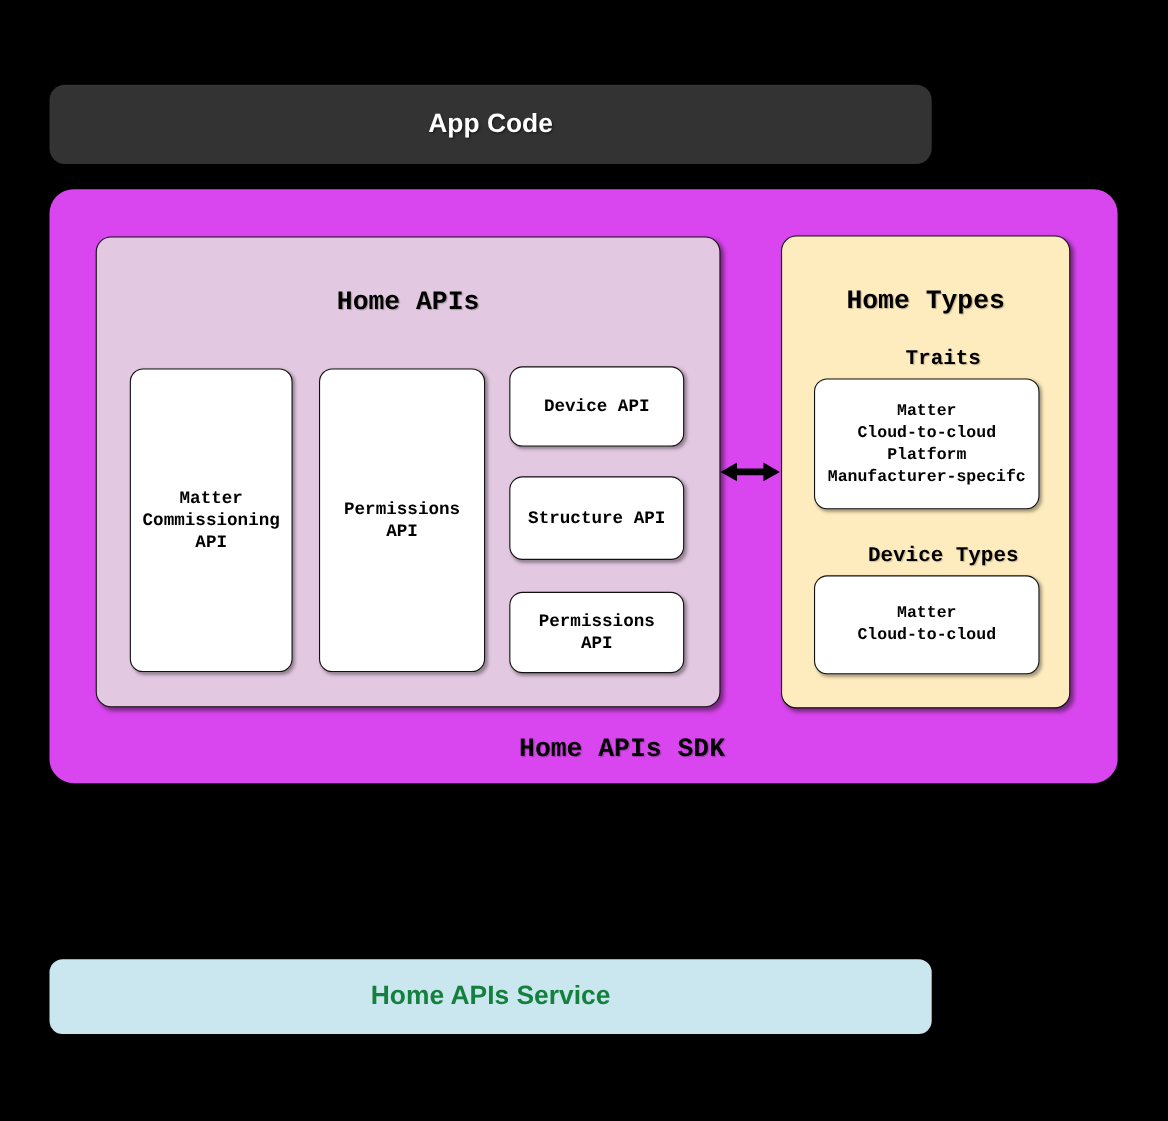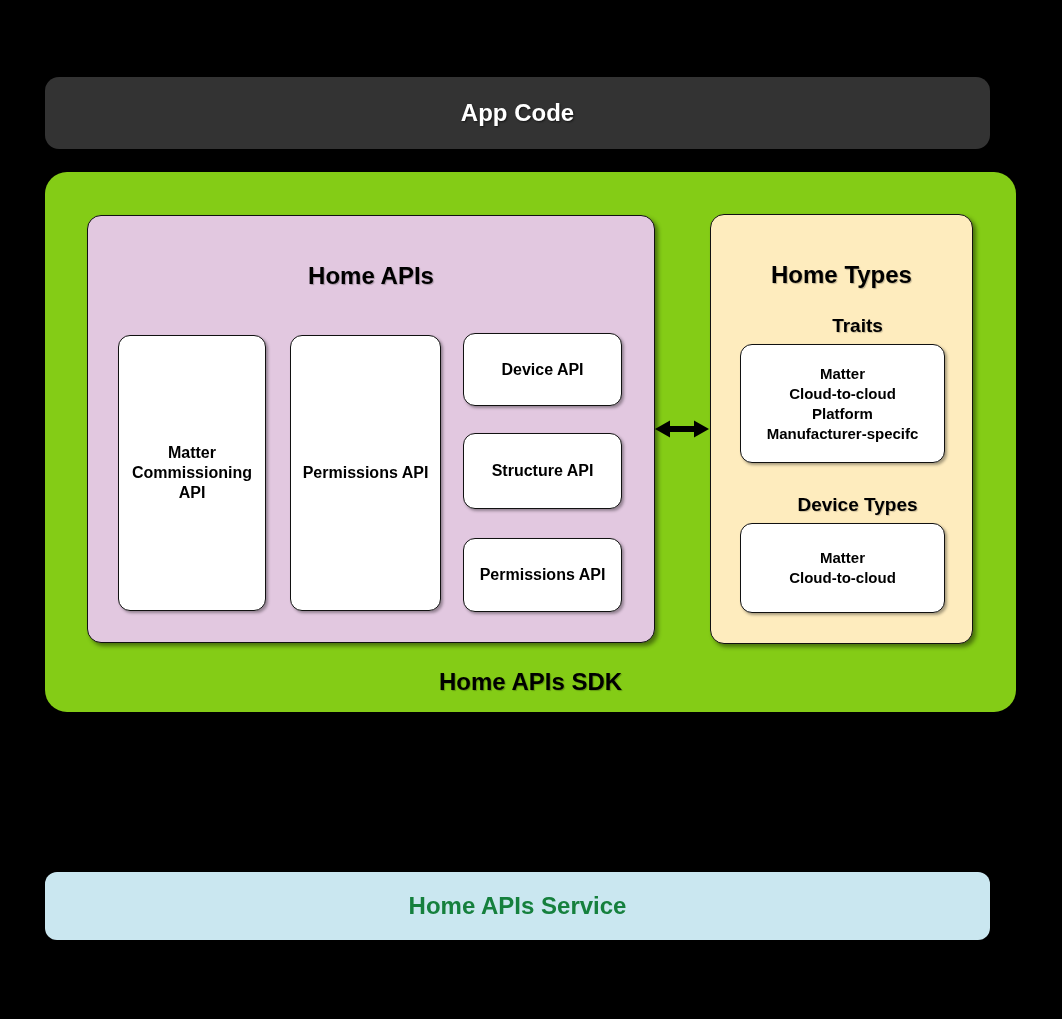--- a/index.html
+++ b/index.html
@@ -11,21 +11,21 @@
   .canvas {
     position: relative;
     width: 1062px;
     height: 1019px;
     background: #000000;
     overflow: hidden;
   }
   .bar {
     position: absolute;
     left: 45px;
-    width: 945px;
+    width: 802px;
     display: flex;
     align-items: center;
     justify-content: center;
     font-weight: bold;
     font-size: 24px;
   }
   .app-code-bar {
     top: 77px;
     height: 72px;
     background: #333333;
@@ -39,33 +39,35 @@
     background: #CAE7F0;
     border-radius: 12px;
     color: #15803d;
   }
   .sdk-box {
     position: absolute;
     left: 45px;
     top: 172px;
     width: 971px;
     height: 540px;
-    background: #84cc16;
+    background: #d946ef;
     border-radius: 22px;
+    font-family: Liberation Mono, monospace;
   }
   .sdk-label {
     position: absolute;
     left: 0;
     top: 496px;
     width: 100%;
     text-align: center;
     font-weight: bold;
     font-size: 24px;
     color: #000000;
     text-shadow: 1px 1px 1px rgba(0,0,0,0.25);
+    padding-left: 35px;
   }
   .home-apis-box {
     position: absolute;
     left: 42px;
     top: 43px;
     width: 568px;
     height: 428px;
     background: #E2C8E0;
     border: 1.5px solid #111111;
     border-radius: 14px;

